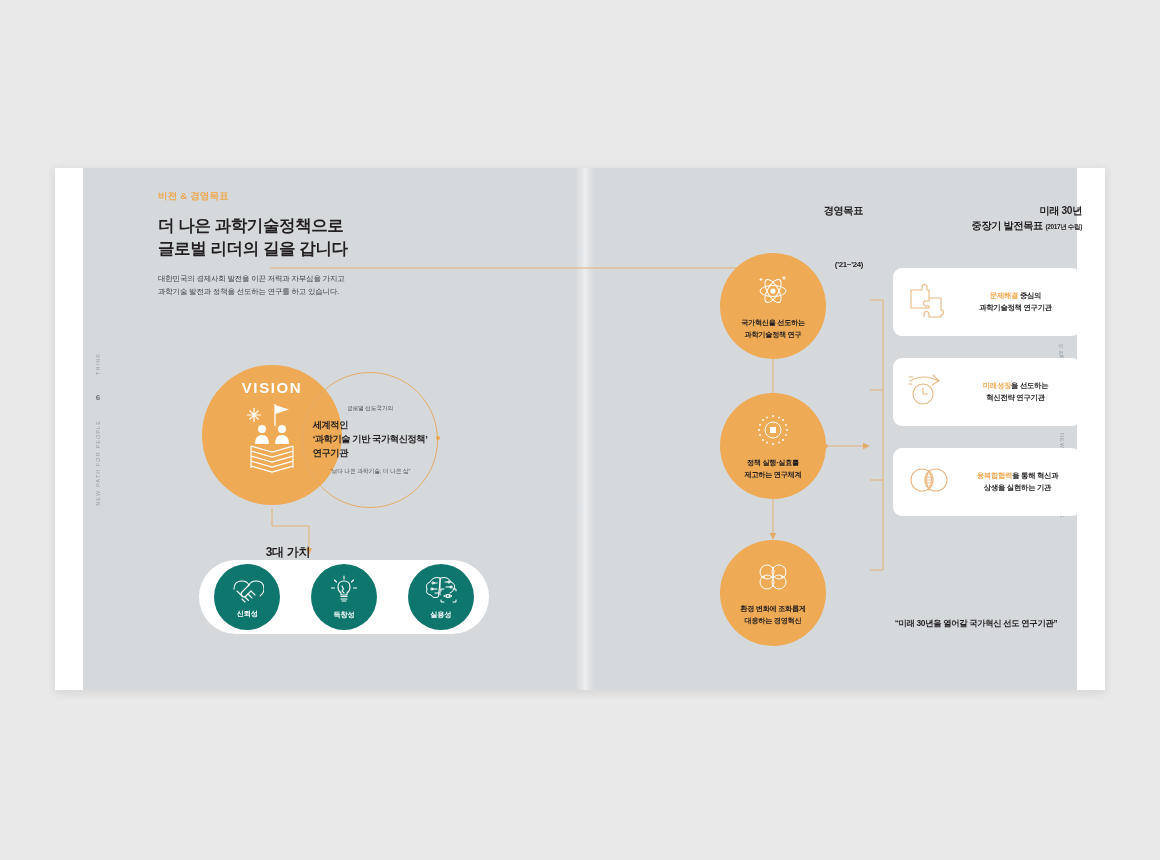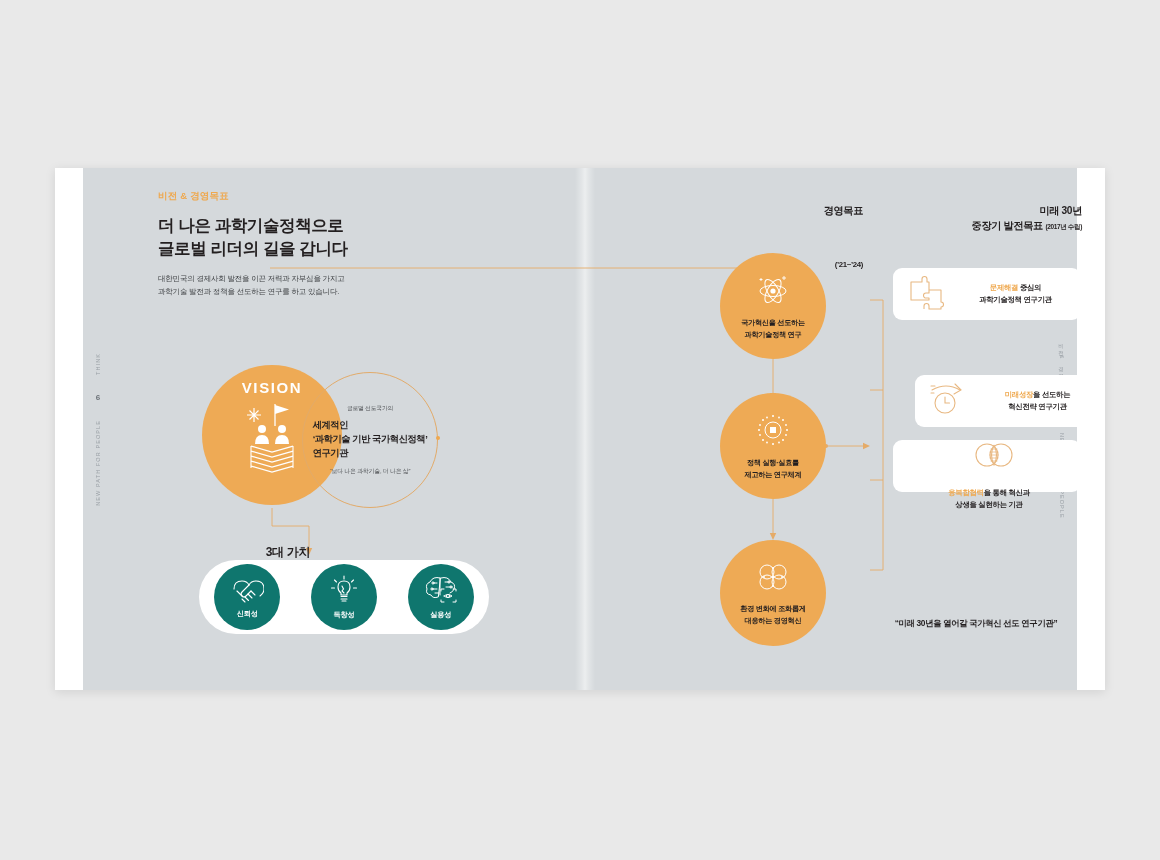--- a/index.html
+++ b/index.html
@@ -177,28 +177,28 @@
     font-size: 7.2px; font-weight: bold; color: #231f20;
     line-height: 1.55; letter-spacing: -0.3px; margin-top: 5px;
   }
   .gc1 { left: 125px; top: 85px; }
   .gc2 { left: 125px; top: 225px; }
   .gc3 { left: 125px; top: 372px; }
 
   
   .card {
     position: absolute; left: 298px;
-    width: 188px; height: 52px;
+    width: 188px; height: 68px;
     background: #ffffff; border-radius: 9px;
     display: flex; align-items: center;
     padding-left: 14px; gap: 13px;
   }
   .c1 { top: 100px; }
-  .c2 { top: 207px; margin-left: 22px; }
-  .c3 { top: 272px; flex-direction: column; }
+  .c2 { top: 190px; }
+  .c3 { top: 280px; }
   .c4 { top: 370px; }
 
   .card-text {
     font-size: 7.4px; font-weight: bold; color: #231f20;
     line-height: 1.65; letter-spacing: -0.3px; text-align: center;
     flex: 1; padding-right: 10px;
   }
   .hl { color: #efa84e; }
 
   .tagline {

